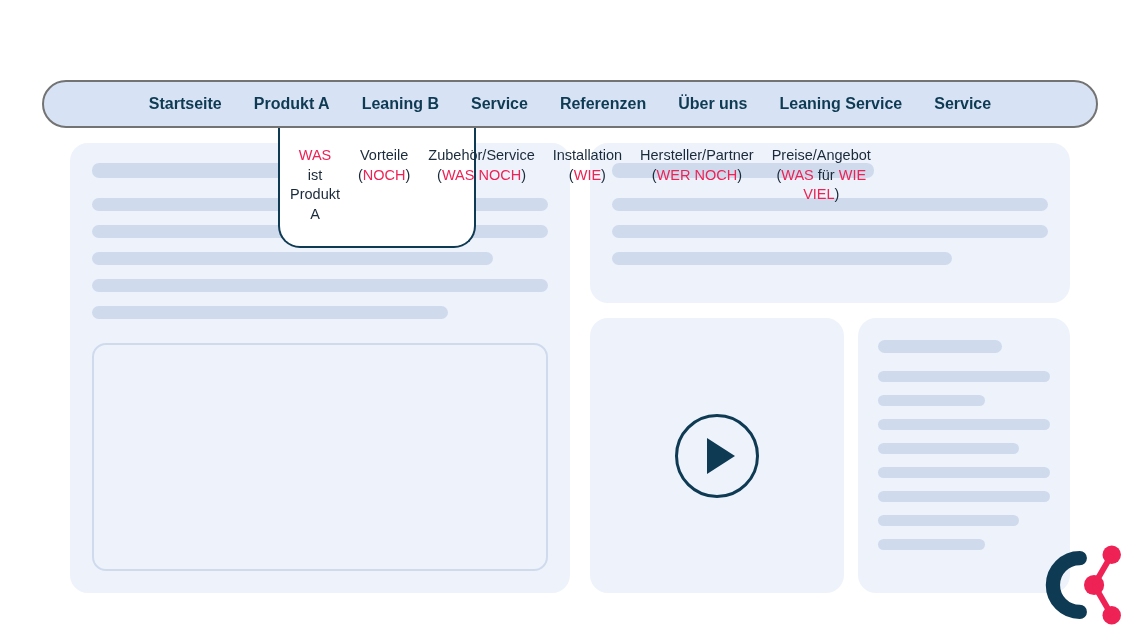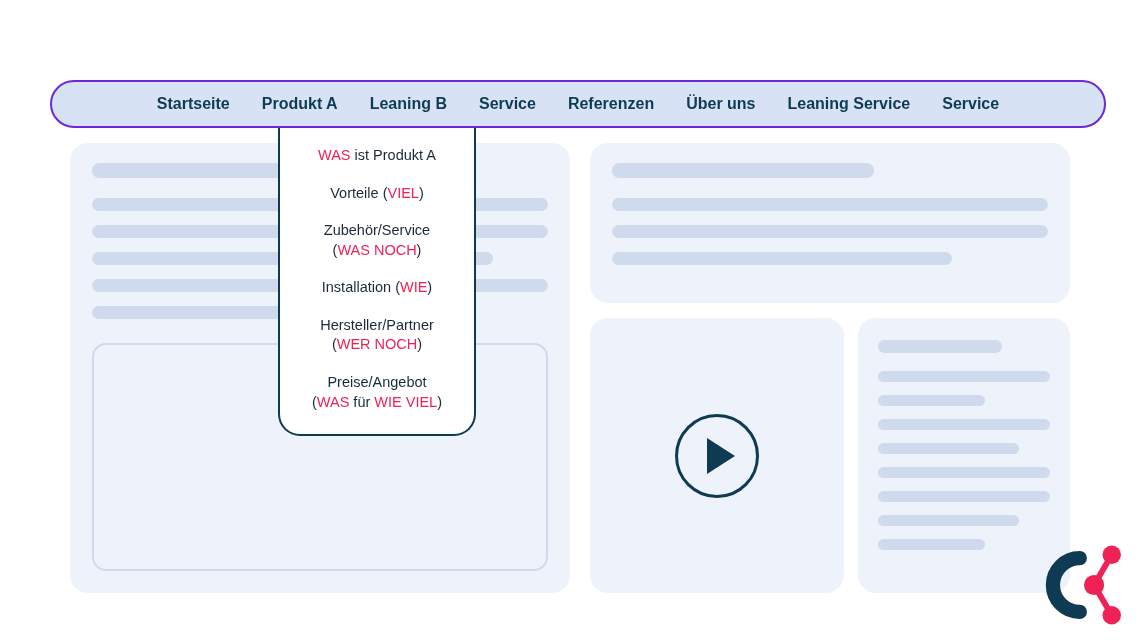--- a/index.html
+++ b/index.html
@@ -7,25 +7,25 @@
     width: 1140px;
     height: 641px;
     background: #ffffff;
     font-family: -apple-system, BlinkMacSystemFont, "Segoe UI", Arial, sans-serif;
     position: relative;
     overflow: hidden;
   }
   .navbar {
     position: absolute;
     top: 80px;
-    left: 50px;
+    left: 42px;
     width: 1056px;
     height: 48px;
     background: #d7e3f4;
-    border: 2px solid #6d28d9;
+    border: 2px solid #737373;
     border-radius: 24px;
     display: flex;
     align-items: center;
     justify-content: center;
     gap: 32px;
     padding: 0 20px;
   }
   .nav-item {
     color: #0e3a53;
     font-size: 16px;
@@ -37,21 +37,20 @@
     position: absolute;
     top: 128px;
     left: 278px;
     width: 198px;
     border: 2px solid #0e3a53;
     border-top: none;
     border-radius: 0 0 22px 22px;
     background: #ffffff;
     padding: 18px 10px 22px 10px;
     display: flex;
-    flex-direction: column;
     gap: 18px;
   }
   .dropdown-item {
     text-align: center;
     font-size: 14.5px;
     color: #1a2a3a;
     line-height: 1.35;
     cursor: pointer;
   }
   .hl { color: #ee2255; }
@@ -195,21 +194,21 @@
   <span class="nav-item">Über uns</span>
   <span class="nav-item">Leaning Service</span>
   <span class="nav-item">Service</span>
 </div>
 
 <div class="dropdown">
   <div class="dropdown-item">
     <span></span><span class="hl">WAS</span><span> ist Produkt A</span><span class="hl"></span><span></span>
   </div>
   <div class="dropdown-item">
-    <span>Vorteile (</span><span class="hl">VIEL</span><span></span><span class="hl"></span><span>)</span>
+    <span>Vorteile (</span><span class="hl">NOCH</span><span></span><span class="hl"></span><span>)</span>
   </div>
   <div class="dropdown-item">
     <span>Zubehör/Service<br>(</span><span class="hl">WAS NOCH</span><span></span><span class="hl"></span><span>)</span>
   </div>
   <div class="dropdown-item">
     <span>Installation (</span><span class="hl">WIE</span><span></span><span class="hl"></span><span>)</span>
   </div>
   <div class="dropdown-item">
     <span>Hersteller/Partner<br>(</span><span class="hl">WER NOCH</span><span></span><span class="hl"></span><span>)</span>
   </div>

